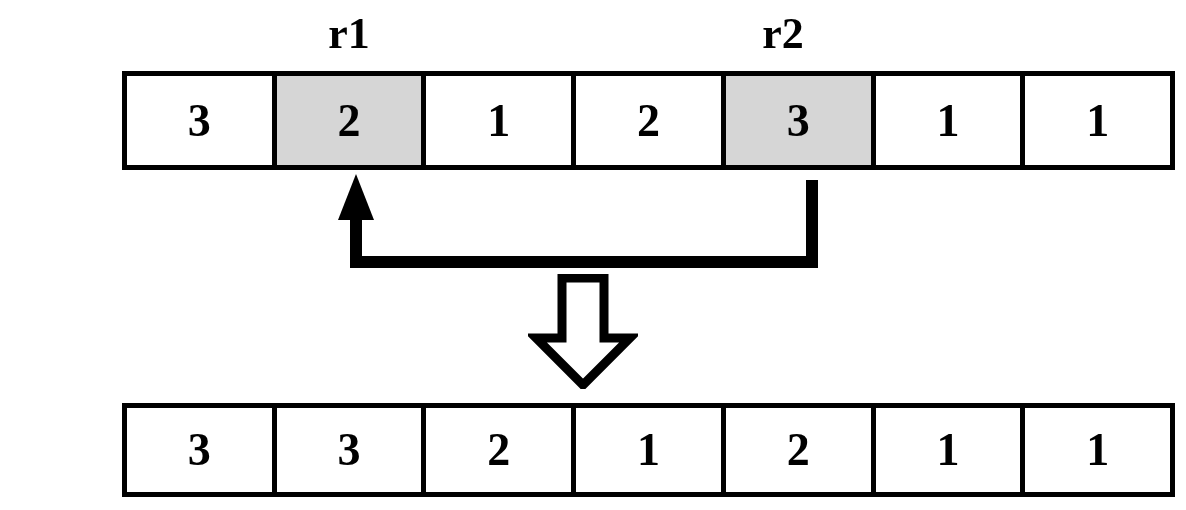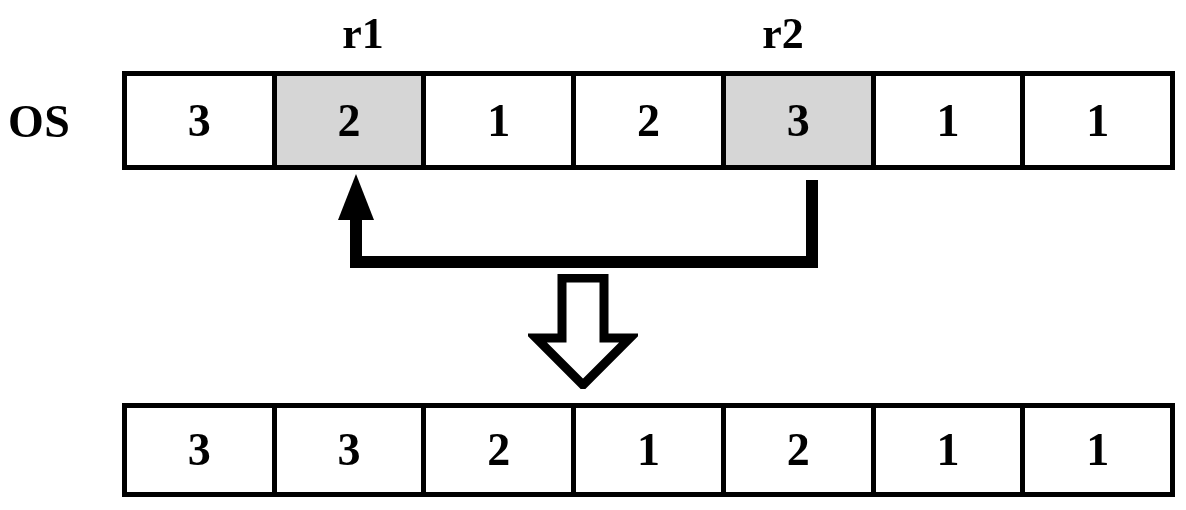--- a/index.html
+++ b/index.html
@@ -37,21 +37,21 @@
   .ptr-label {
     position: absolute;
     font-weight: bold;
     font-size: 44px;
     color: #000000;
     line-height: 1;
     text-align: center;
     transform: translateX(-50%);
     white-space: nowrap;
   }
-  #ptr-r1 { left: 349px; top: 12px; margin-left: 14px; }
+  #ptr-r1 { left: 349px; top: 12px; }
   #ptr-r2 { left: 783px; top: 12px; }
 
   
   .array {
     position: absolute;
     display: flex;
     box-sizing: border-box;
     border: 5px solid #000000;
     background: #ffffff;
   }
@@ -101,21 +101,20 @@
     width: 110px;
     height: 115px;
     pointer-events: none;
   }
 </style>
 </head>
 <body>
 
 <div id="canvas">
 
-  <div class="row-label" id="os-label">OS</div>
 
   <div class="ptr-label" id="ptr-r1">r1</div>
   <div class="ptr-label" id="ptr-r2">r2</div>
 
   <div class="array" id="array-top">
     <div class="cell">3</div>
     <div class="cell hl">2</div>
     <div class="cell">1</div>
     <div class="cell">2</div>
     <div class="cell hl">3</div>

